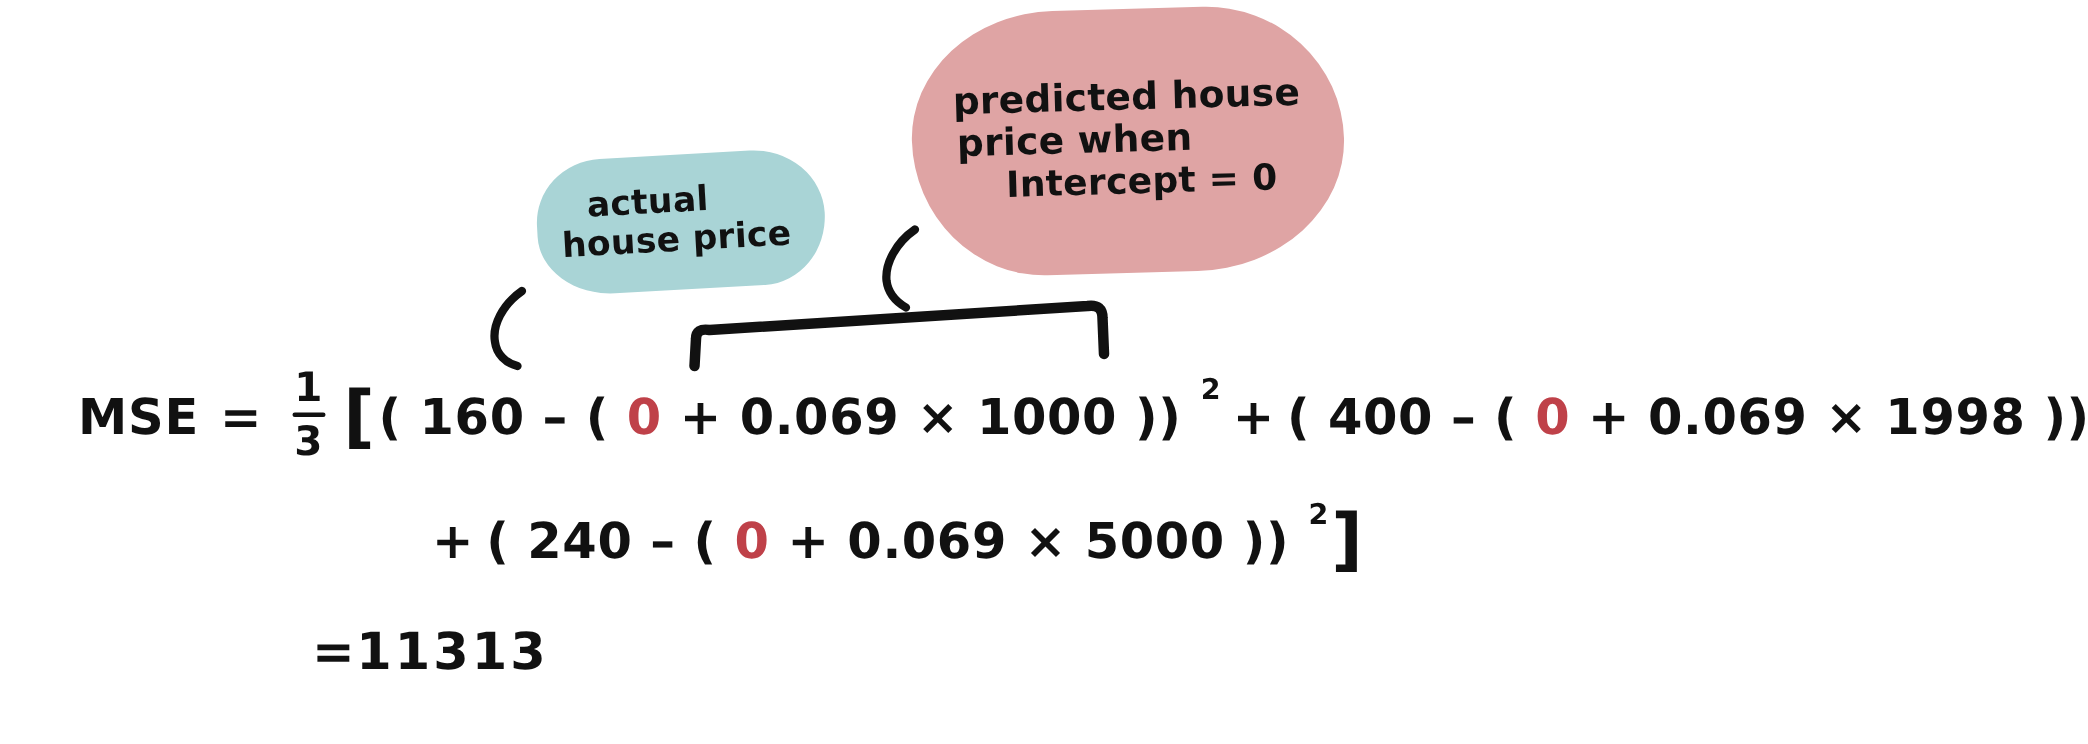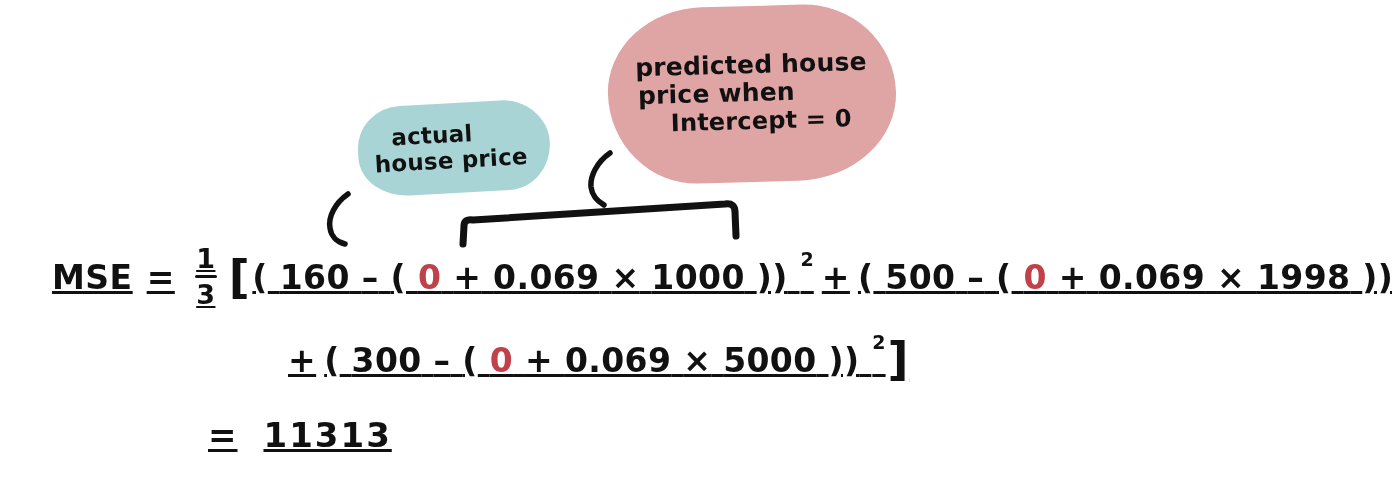--- a/index.html
+++ b/index.html
@@ -81,21 +81,20 @@
 
   
   .eq {
     position: absolute;
     color: #111111;
     font-family: "DejaVu Sans", sans-serif;
     font-weight: 700;
     white-space: nowrap;
     display: flex;
     align-items: center;
-    text-decoration: underline;
   }
 
   #eq-line1 {
     left: 52px;
     top: 246px;
     font-size: 33px;
     letter-spacing: 0.5px;
   }
   #eq-line2 {
     left: 280px;
@@ -146,21 +145,21 @@
   .red { color: #bf4149; }
   .sup {
     font-size: 19px;
     vertical-align: super;
     position: relative;
     top: -11px;
     margin-left: 1px;
     letter-spacing: 0;
   }
   .plus { margin: 0 8px; }
-  .result { margin-left: 26px; letter-spacing: 2px; }
+  .result { letter-spacing: 2px; }
 </style>
 </head>
 <body>
 
 <div id="canvas">
 
   <div class="bubble" id="bubble-actual">
     <span class="line l1">actual</span>
     <span class="line l2">house price</span>
   </div>
@@ -212,39 +211,39 @@
       <span>×</span>
       <span>1000</span>
       <span>))</span>
       <span class="sup">2</span>
     </span>
 
     <span class="plus">+</span>
 
     <span class="term">
       <span>(</span>
-      <span>500</span>
+      <span>400</span>
       <span>–</span>
       <span>(</span>
       <span class="red">0</span>
       <span>+</span>
       <span>0.069</span>
       <span>×</span>
       <span>1998</span>
       <span>))</span>
       
     </span>
   </div>
 
   <div class="eq" id="eq-line2">
     <span class="plus">+</span>
 
     <span class="term">
       <span>(</span>
-      <span>300</span>
+      <span>240</span>
       <span>–</span>
       <span>(</span>
       <span class="red">0</span>
       <span>+</span>
       <span>0.069</span>
       <span>×</span>
       <span>5000</span>
       <span>))</span>
       <span class="sup">2</span>
     </span>

